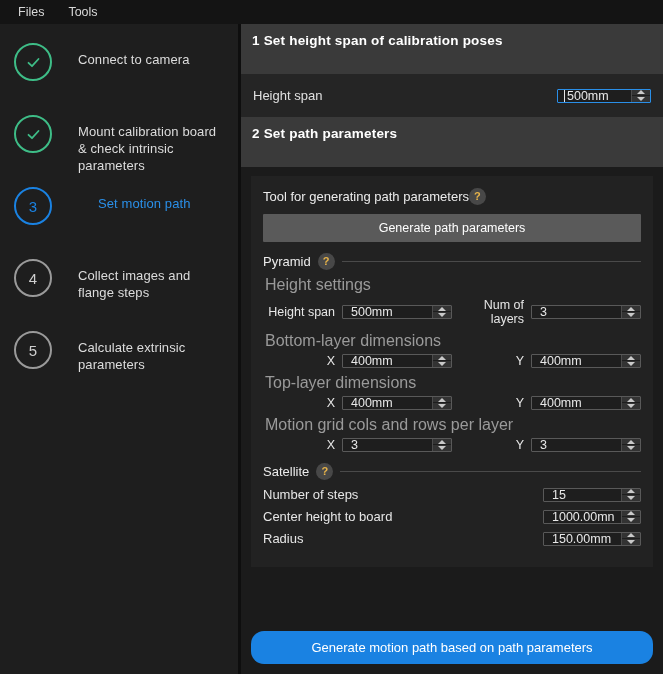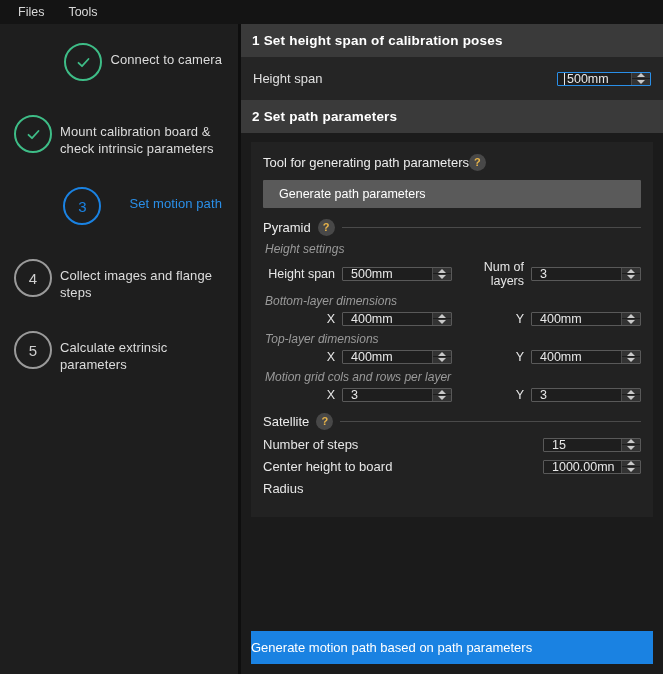--- a/index.html
+++ b/index.html
@@ -28,23 +28,22 @@
   .body { flex: 1 1 auto; display: flex; min-height: 0; background:#1b1b1b; }
 
   
   .sidebar {
     width: 238px; flex: 0 0 238px;
     background: #1e1e1e;
     padding-top: 18px;
   }
   .step {
     display: flex; align-items: flex-start;
-    gap: 8px; padding: 0 16px 0 14px;
+    gap: 26px; padding: 0 16px 0 14px;
     height: 72px;
-    justify-content: flex-end;
   }
   .step-circle {
     width: 38px; height: 38px; flex: 0 0 38px;
     border-radius: 50%;
     border: 2.5px solid #9a9a9a;
     display: flex; align-items: center; justify-content: center;
     font-size: 15px; color: #cfcfcf;
     margin-top: 1px;
   }
   .step-circle.done { border-color: #3ebd87; color: #3ebd87; }
@@ -57,21 +56,21 @@
   .step.active-step .step-label { color: #2a8fe8; margin-left: 20px; }
   .divider-v { width: 3px; flex: 0 0 3px; background: #0e0e0e; }
 
   
   .panel { flex: 1 1 auto; background: #1b1b1b; display:flex; flex-direction:column; min-width:0; }
 
   .sec-head {
     background: #3a3a3a;
     color: #ffffff;
     font-size: 13.5px; font-weight: bold;
-    padding: 9px 10px 9px 11px;
+    padding: 9px 10px 26px 11px;
     letter-spacing: .2px;
   }
   .sec-body-1 {
     background: #252525;
     padding: 14px 12px;
     display: flex; align-items: center;
   }
   .row-label { font-size: 13px; color: #e0e0e0; }
 
   
@@ -127,50 +126,50 @@
     font-size: 11px; font-weight: bold;
     display:flex; align-items:center; justify-content:center;
     line-height:1;
   }
 
   .gen-btn {
     display:block; width:100%;
     background: #5a5a5a; color:#fff;
     border: none;
     font-family: inherit; font-size: 12.5px;
-    padding: 7px 16px; text-align:left;
+    padding: 7px 16px; text-align:center;
     cursor: pointer;
     border-radius: 1px;
   }
 
   .group-head { display:flex; align-items:center; gap:7px; margin: 11px 0 6px 0; }
   .group-head .gname { font-size: 13px; color:#ececec; }
   .group-head .line { flex:1 1 auto; height:1px; background:#4a4a4a; }
 
-  .sub-label { font-size: 12px; color:#9a9a9a; margin: 6px 0 4px 2px; font-style: italic; }
+  .sub-label { font-size: 16px; color:#9a9a9a; margin: 6px 0 4px 2px; }
 
   .pair-row { display:flex; align-items:center; margin: 4px 0; }
   .pair-cell { display:flex; align-items:center; gap:7px; width:50%; }
   .pair-cell .cl {
     font-size: 12.5px; color:#e6e6e6;
     text-align:right; flex: 1 1 auto;
   }
   .pair-cell .spin { width: 110px; flex: 0 0 110px; }
 
   .sat-row { display:flex; align-items:center; margin: 7px 0; }
   .sat-row .sl { font-size: 13px; color:#e6e6e6; flex:1 1 auto; }
   .sat-row .spin { width: 98px; flex:0 0 98px; }
 
   .footer { padding: 9px 10px 10px 10px; background:#1b1b1b; }
   .primary-btn {
     display:block; width:100%;
     background:#1a82e2; color:#ffffff;
     border:none; font-family:inherit; font-size:13px;
-    padding: 9px 0; text-align:left; cursor:pointer;
-    border-radius: 0;
+    padding: 9px 0; text-align:center; cursor:pointer;
+    border-radius: 13px;
   }
 </style>
 </head>
 <body>
 
 <div class="app">
 
   <div class="menubar">
     <div class="menu-item">Files</div>
     <div class="menu-item">Tools</div>
@@ -418,20 +417,31 @@
                   </div>
                 <div class="b">
                     <span class="tri-dn"></span>
                   </div>
               </div>
             </div>
           </div>
 
           <div class="sat-row">
             <div class="sl">Radius</div>
+            <div class="spin">
+              <div class="val">150.00mm</div>
+              <div class="btns">
+                <div class="b">
+                    <span class="tri-up"></span>
+                  </div>
+                <div class="b">
+                    <span class="tri-dn"></span>
+                  </div>
+              </div>
+            </div>
           </div>
 
         </div>
       </div>
 
       <div class="footer">
         <button class="primary-btn">Generate motion path based on path parameters</button>
       </div>
 
     </div>

